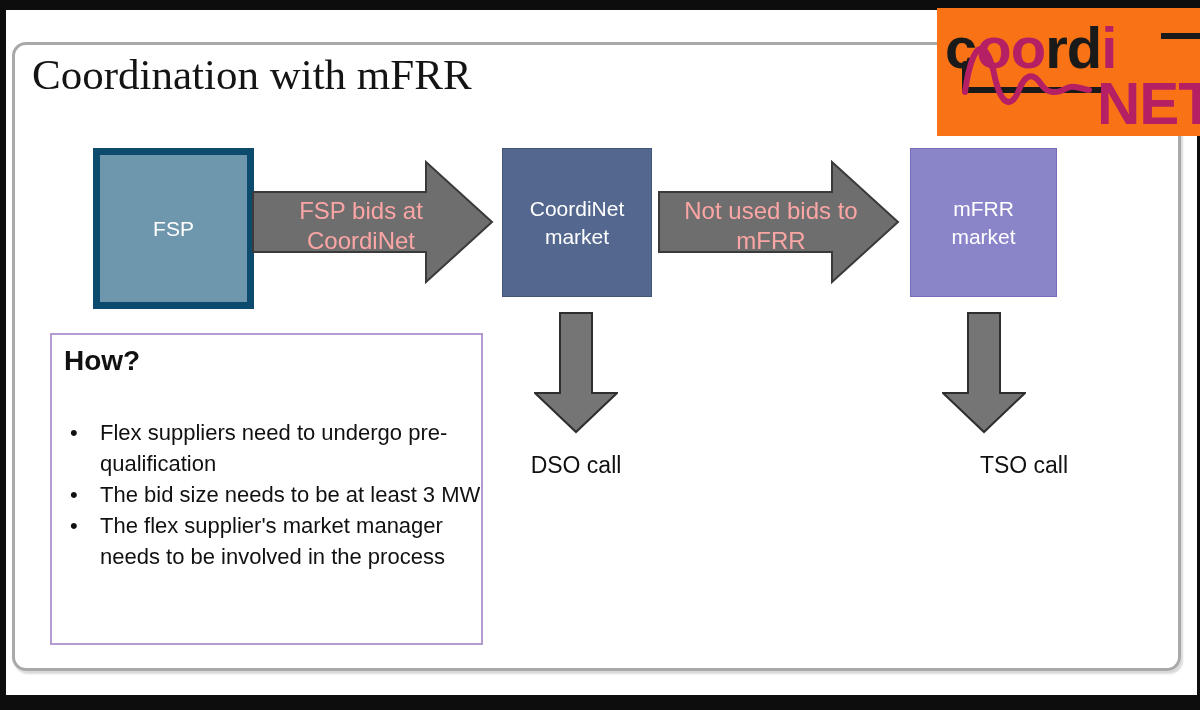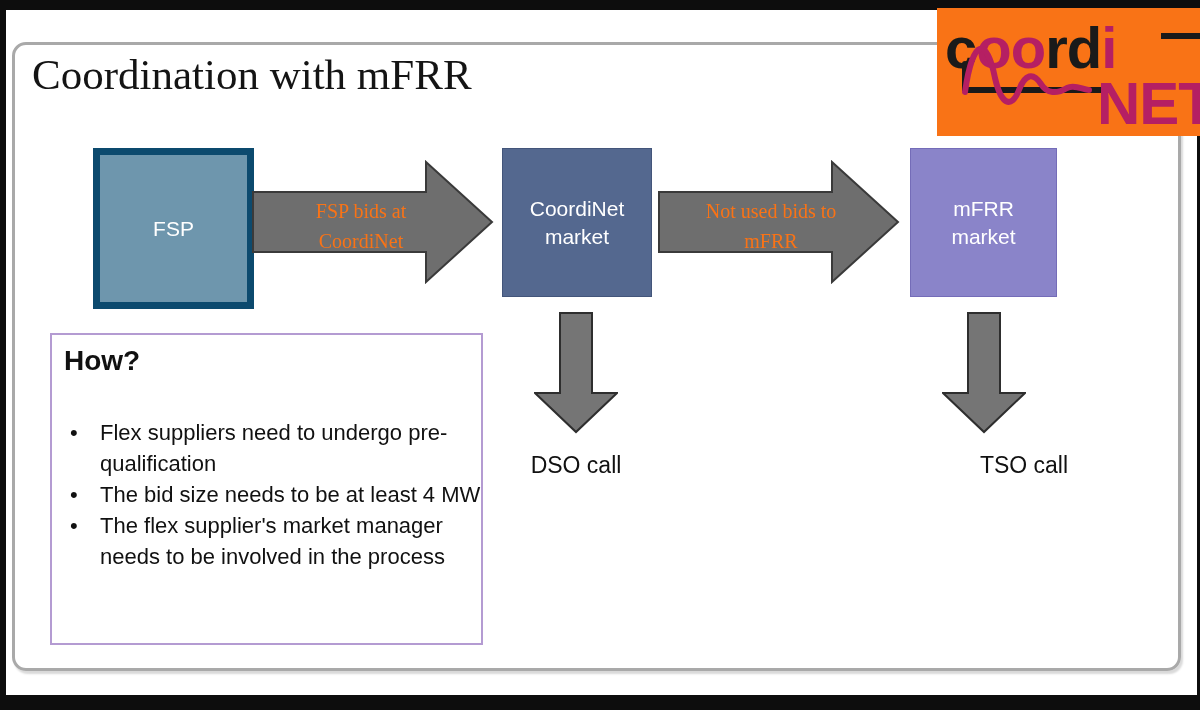--- a/index.html
+++ b/index.html
@@ -15,22 +15,22 @@
         color:#ffffff;font-size:21px;line-height:28px;text-align:center;}
   .node-fsp{left:93px;top:148px;width:147px;height:147px;background:#6e96ad;border:7px solid #0c4a6e;}
   .node-cn{left:502px;top:148px;width:148px;height:147px;background:#54688f;border:1px solid #43557a;}
   .node-mfrr{left:910px;top:148px;width:145px;height:147px;background:#8a84c9;border:1px solid #746cb8;}
   .node-line:empty{display:none;}
   .arrow-svg{position:absolute;}
   .arrow1{left:252px;top:160px;}
   .arrow2{left:658px;top:160px;}
   .down1{left:534px;top:312px;}
   .down2{left:942px;top:312px;}
-  .arrow-label{position:absolute;width:190px;text-align:center;color:#f97316;
-               font-size:20px;line-height:30px;z-index:3;font-family:Liberation Serif, serif;}
+  .arrow-label{position:absolute;width:190px;text-align:center;color:#fca5a5;
+               font-size:24px;line-height:30px;z-index:3;}
   .arrow-label1{left:266px;top:196px;}
   .arrow-label2{left:676px;top:196px;}
   .call-label{position:absolute;width:160px;text-align:center;font-size:23px;color:#111111;}
   .call-dso{left:496px;top:452px;}
   .call-tso{left:944px;top:452px;}
   .how-box{position:absolute;left:50px;top:333px;width:433px;height:312px;
            border:2px solid #b49bd2;box-sizing:border-box;background:#ffffff;}
   .how-heading{position:absolute;left:12px;top:10px;font-size:28px;font-weight:bold;color:#111111;}
   .how-list{position:absolute;left:0;top:82px;margin:0;padding:0 4px 0 48px;list-style:none;width:382px;}
   .how-list li{position:relative;font-size:22px;line-height:31px;color:#111111;}
@@ -93,17 +93,17 @@
     <polygon points="26,1 58,1 58,81 83,81 42,120 1,81 26,81" stroke-width="2" stroke="#2e2e2e" fill="#757575"></polygon>
   </svg>
 
   <div class="call-label call-dso">DSO call</div>
   <div class="call-label call-tso">TSO call</div>
 
   <div class="how-box">
     <div class="how-heading">How?</div>
     <ul class="how-list">
       <li>Flex suppliers need to undergo pre-qualification</li>
-      <li>The bid size needs to be at least 4 MW</li>
+      <li>The bid size needs to be at least 3 MW</li>
       <li>The flex supplier's market manager needs to be involved in the process</li>
     </ul>
   </div>
 </div>
 
 </body></html>

